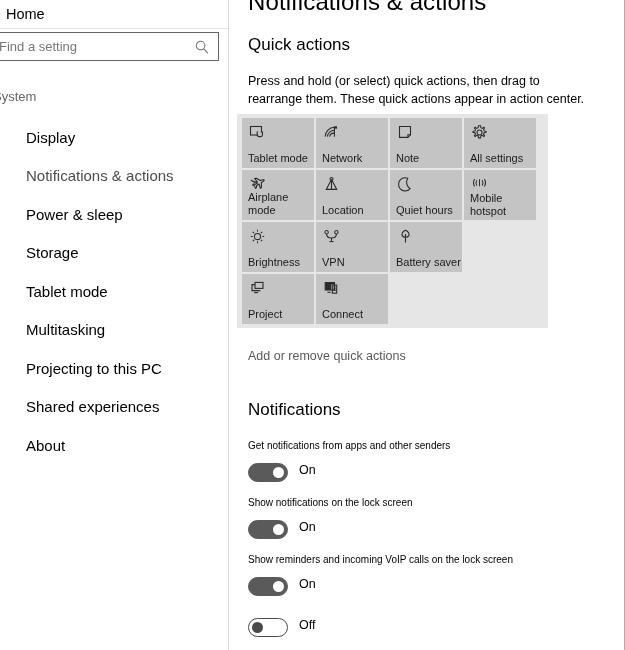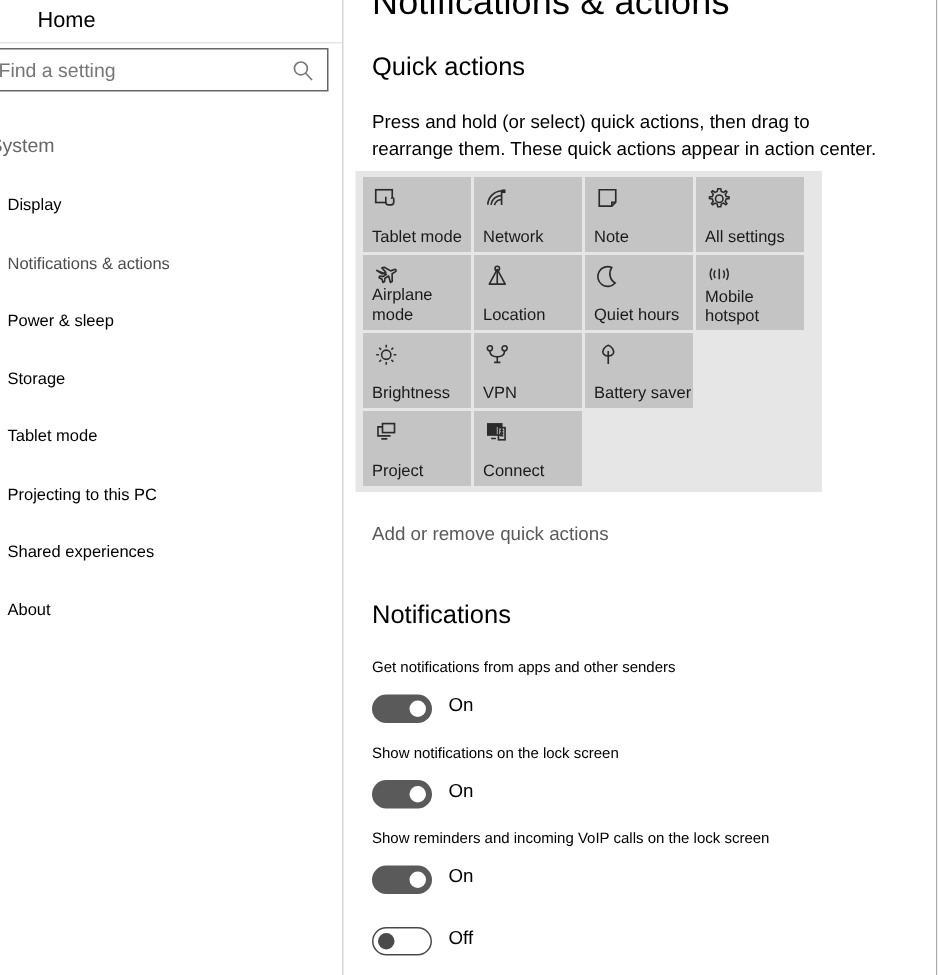--- a/index.html
+++ b/index.html
@@ -44,21 +44,21 @@
     left: 0;
     top: 0;
     width: 229px;
     height: 28px;
     display: flex;
     align-items: center;
   }
   .home-label {
     font-size: 14.5px;
     color: #000000;
-    padding-left: 25px;
+    padding-left: 6px;
     line-height: 1;
   }
   .sidebar-divider {
     position: absolute;
     left: 0;
     top: 28px;
     width: 229px;
     height: 1px;
     background: #e4e4e4;
   }
@@ -109,23 +109,23 @@
   .nav-list {
     position: absolute;
     left: 0;
     top: 118px;
     width: 229px;
   }
   .nav-item {
     height: 38.5px;
     display: flex;
     align-items: center;
-    padding-left: 5px;
-    box-sizing: border-box;
-    font-size: 11px;
+    padding-left: 26px;
+    box-sizing: border-box;
+    font-size: 15px;
     color: #000000;
     cursor: default;
   }
   .nav-item.selected { color: #4c4c4c; }
 
   
   #content {
     position: absolute;
     left: 230px;
     top: 0;
@@ -309,20 +309,23 @@
         <span>Notifications &amp; actions</span>
       </div>
       <div class="nav-item">
         <span>Power &amp; sleep</span>
       </div>
       <div class="nav-item">
         <span>Storage</span>
       </div>
       <div class="nav-item">
         <span>Tablet mode</span>
+      </div>
+      <div class="nav-item">
+        <span>Multitasking</span>
       </div>
       <div class="nav-item">
         <span>Projecting to this PC</span>
       </div>
       <div class="nav-item">
         <span>Shared experiences</span>
       </div>
       <div class="nav-item">
         <span>About</span>
       </div>

